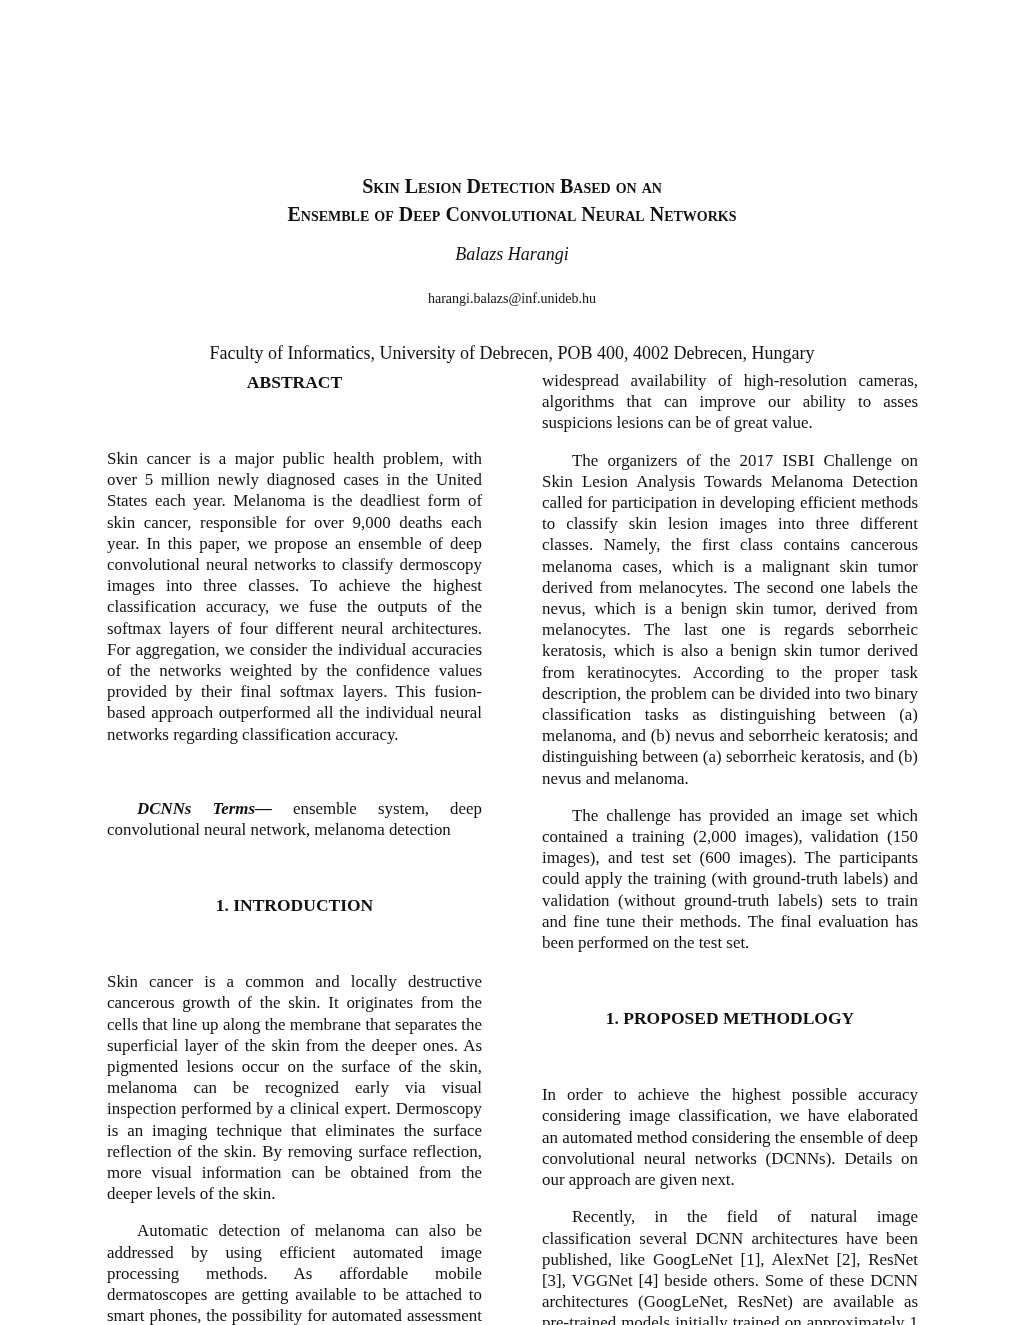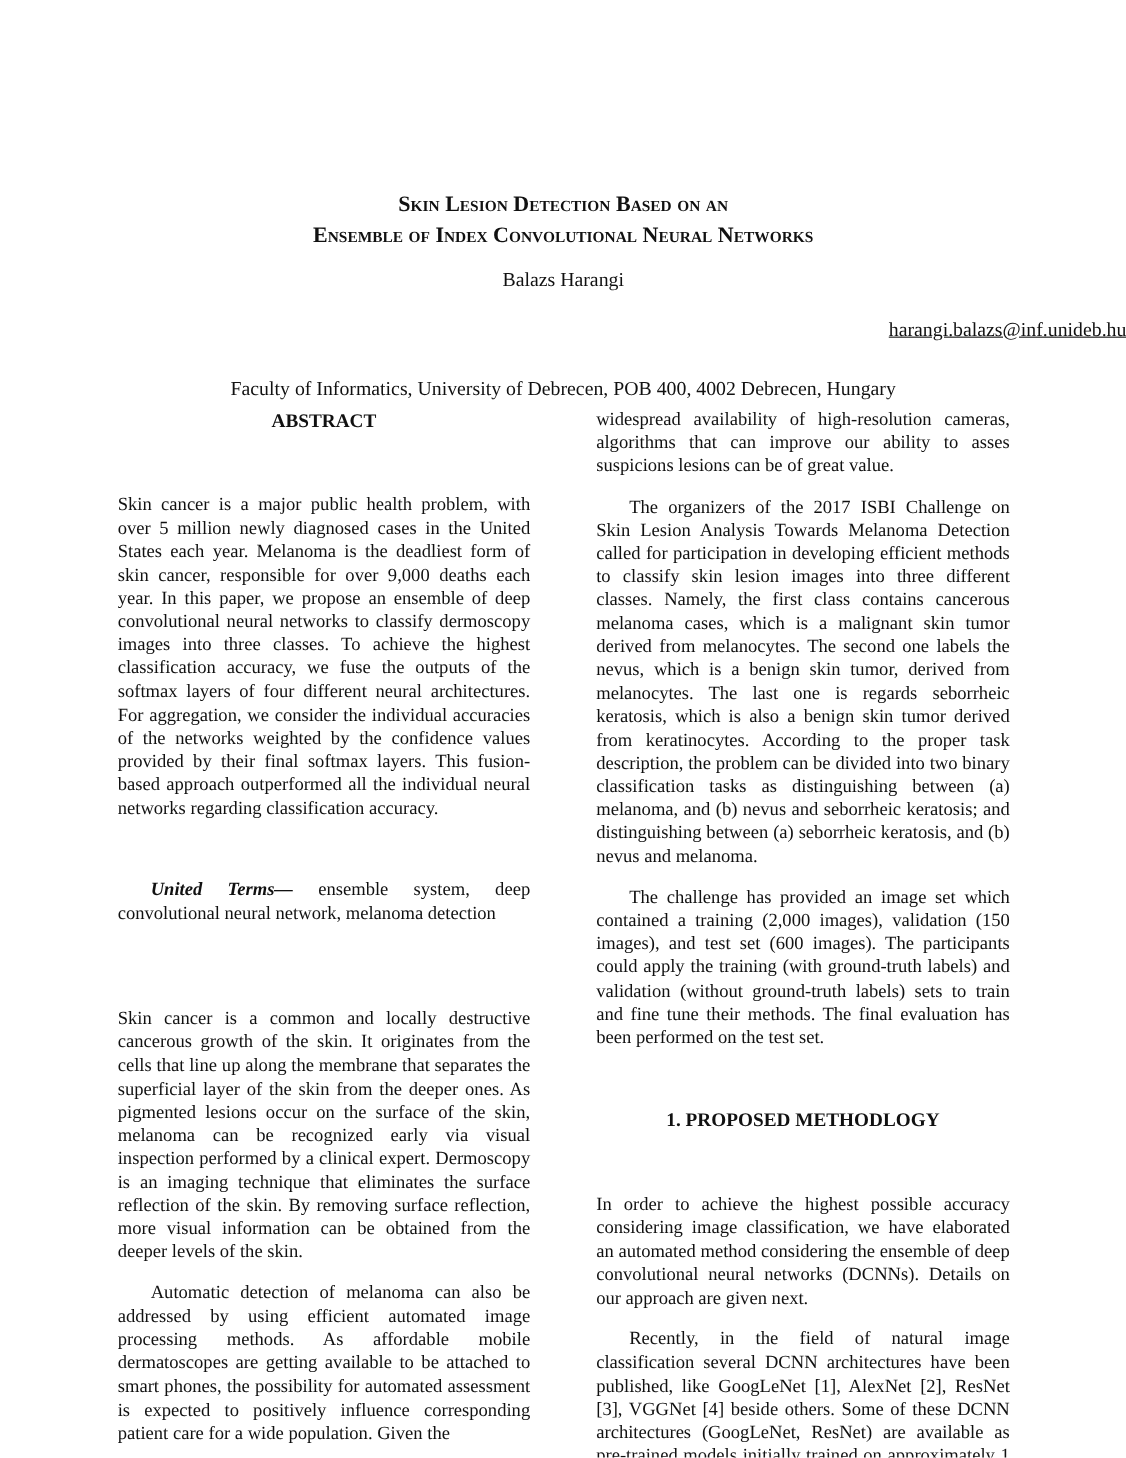--- a/index.html
+++ b/index.html
@@ -28,32 +28,32 @@
       line-height: 28px;
       font-variant: small-caps;
       letter-spacing: 0px;
     }
     .author {
       position: absolute;
       top: 243px;
       left: 0;
       width: 1024px;
       text-align: center;
+      font-style: italic;
       font-size: 18px;
       line-height: 22px;
     }
     .email {
       position: absolute;
       top: 288px;
       left: 0;
       width: 1024px;
-      text-align: right;
-      font-size: 18px;
+      text-align: center;
+      font-size: 14px;
       line-height: 22px;
-      text-decoration: underline;
     }
     .affil {
       position: absolute;
       top: 313px;
       left: 0;
       width: 1024px;
       text-align: center;
       font-size: 18px;
       line-height: 22px;
       margin-top: 29px;
@@ -84,34 +84,35 @@
     .index-terms b {
       font-style: italic;
       font-weight: bold;
     }
   </style>
 </head>
 <body>
 
 <div class="title-block">
   <div class="title-line">Skin Lesion Detection Based on an</div>
-  <div class="title-line">Ensemble of Index Convolutional Neural Networks</div>
+  <div class="title-line">Ensemble of Deep Convolutional Neural Networks</div>
 </div>
 
 <div class="author">Balazs Harangi</div>
 <div class="email">harangi.balazs@inf.unideb.hu</div>
 <div class="affil">Faculty of Informatics, University of Debrecen, POB 400, 4002 Debrecen, Hungary</div>
 
 <div class="col col-left">
   <h2 class="section-heading">ABSTRACT</h2>
   <div class="gap-md"></div>
   <p>Skin cancer is a major public health problem, with over 5 million newly diagnosed cases in the United States each year. Melanoma is the deadliest form of skin cancer, responsible for over 9,000 deaths each year. In this paper, we propose an ensemble of deep convolutional neural networks to classify dermoscopy images into three classes. To achieve the highest classification accuracy, we fuse the outputs of the softmax layers of four different neural architectures. For aggregation, we consider the individual accuracies of the networks weighted by the confidence values provided by their final softmax layers. This fusion-based approach outperformed all the individual neural networks regarding classification accuracy.</p>
   <div class="gap-sm"></div>
-  <p class="indent index-terms"><b>United Terms—</b><span> ensemble system, deep convolutional neural network, melanoma detection</span></p>
+  <p class="indent index-terms"><b>DCNNs Terms—</b><span> ensemble system, deep convolutional neural network, melanoma detection</span></p>
   <div class="gap-sm"></div>
+  <h2 class="section-heading">1. INTRODUCTION</h2>
   <div class="gap-md"></div>
   <p>Skin cancer is a common and locally destructive cancerous growth of the skin. It originates from the cells that line up along the membrane that separates the superficial layer of the skin from the deeper ones. As pigmented lesions occur on the surface of the skin, melanoma can be recognized early via visual inspection performed by a clinical expert. Dermoscopy is an imaging technique that eliminates the surface reflection of the skin. By removing surface reflection, more visual information can be obtained from the deeper levels of the skin.</p>
   <p class="indent">Automatic detection of melanoma can also be addressed by using efficient automated image processing methods. As affordable mobile dermatoscopes are getting available to be attached to smart phones, the possibility for automated assessment is expected to positively influence corresponding patient care for a wide population. Given the</p>
 </div>
 
 <div class="col col-right">
   <p>widespread availability of high-resolution cameras, algorithms that can improve our ability to asses suspicions lesions can be of great value.</p>
   <p class="indent">The organizers of the 2017 ISBI Challenge on Skin Lesion Analysis Towards Melanoma Detection called for participation in developing efficient methods to classify skin lesion images into three different classes. Namely, the first class contains cancerous melanoma cases, which is a malignant skin tumor derived from melanocytes. The second one labels the nevus, which is a benign skin tumor, derived from melanocytes. The last one is regards seborrheic keratosis, which is also a benign skin tumor derived from keratinocytes. According to the proper task description, the problem can be divided into two binary classification tasks as distinguishing between (a) melanoma, and (b) nevus and seborrheic keratosis; and distinguishing between (a) seborrheic keratosis, and (b) nevus and melanoma.</p>
   <p class="indent">The challenge has provided an image set which contained a training (2,000 images), validation (150 images), and test set (600 images). The participants could apply the training (with ground-truth labels) and validation (without ground-truth labels) sets to train and fine tune their methods. The final evaluation has been performed on the test set.</p>
   <div class="gap-sm"></div>

